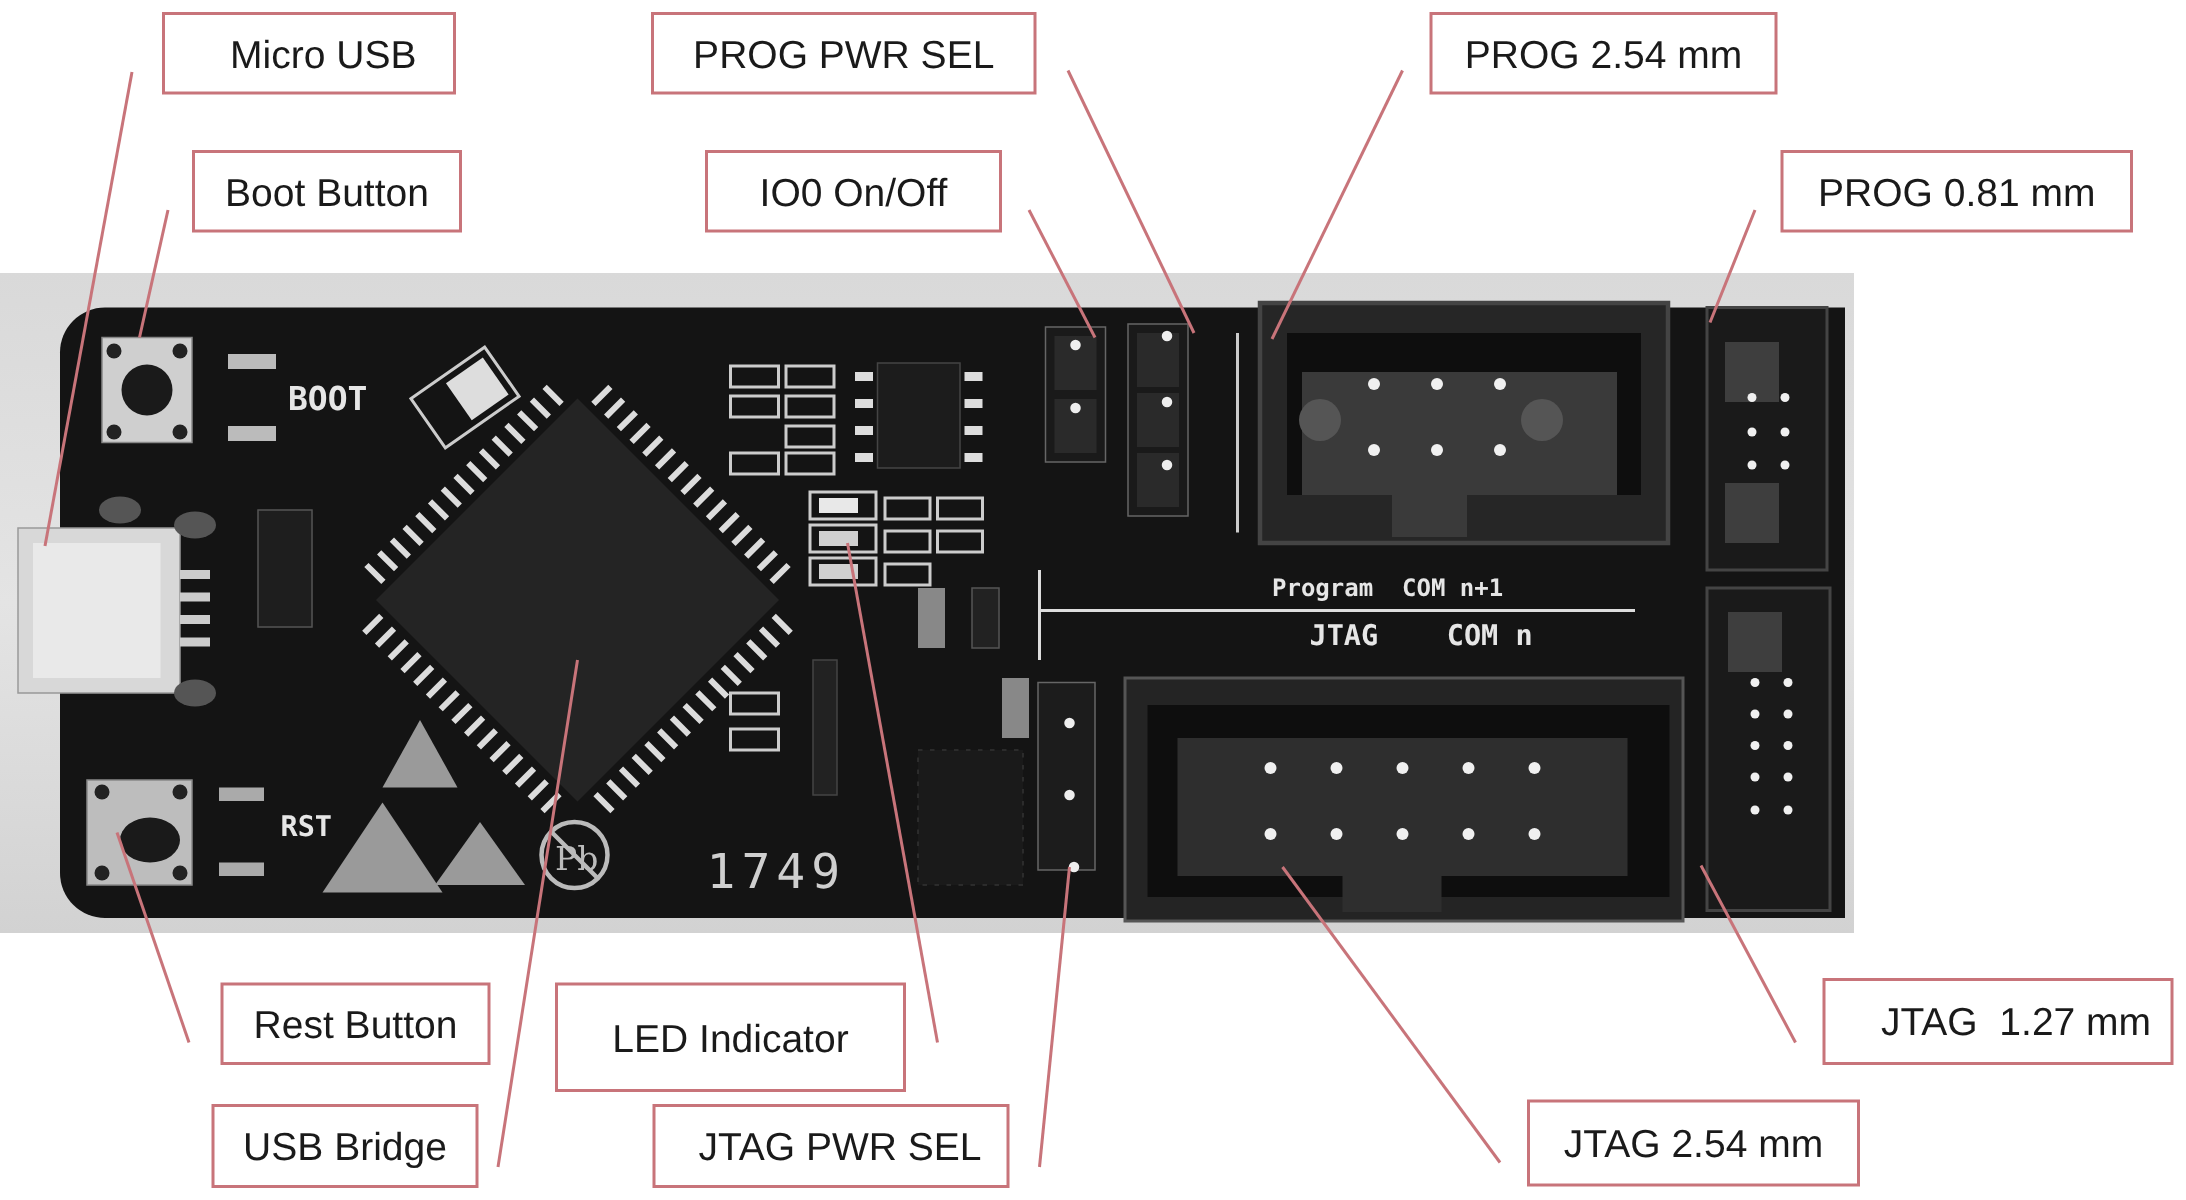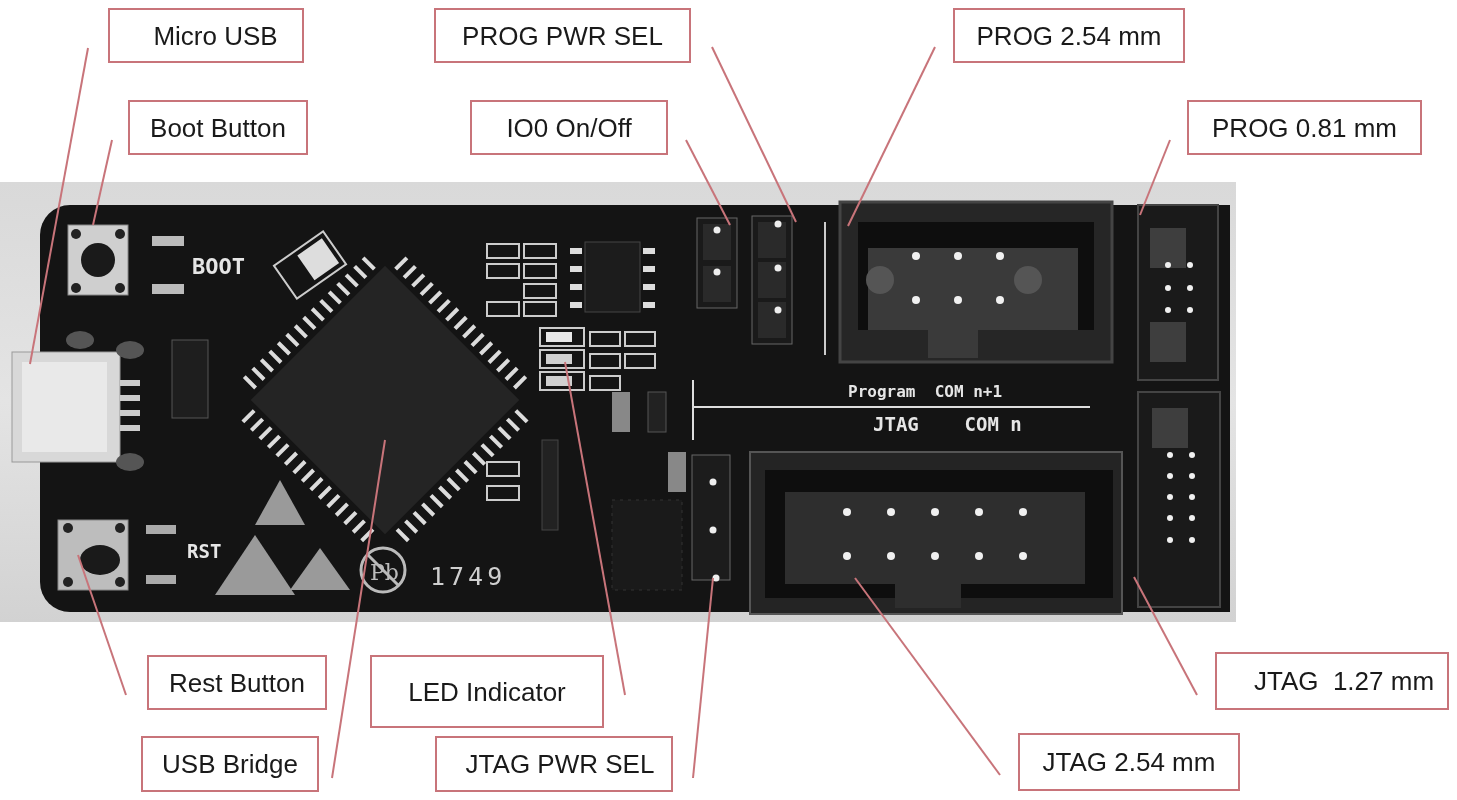--- a/index.html
+++ b/index.html
@@ -235,21 +235,21 @@
     <line x1="693" y1="778" x2="713" y2="578"></line>
     <line x1="1000" y1="775" x2="855" y2="578"></line>
     <line x1="1197" y1="695" x2="1134" y2="577"></line>
   </g>
 </svg>
 
 <div class="silk" style="left:192px;top:254px;font-size:22px;">BOOT</div>
 <div class="silk" style="left:187px;top:540px;font-size:19px;">RST</div>
 <div class="silk" style="left:848px;top:382px;font-size:16px;white-space:pre;">Program  COM n+1</div>
 <div class="silk" style="left:848px;top:413px;font-size:19px;white-space:pre;margin-left:25px;">JTAG    COM n</div>
-<div class="silk" style="left:430px;top:562px;font-size:25px;letter-spacing:4px;color:#cfcfcf;font-weight:normal;">1749</div>
+<div class="silk" style="left:471px;top:562px;font-size:32px;letter-spacing:4px;color:#cfcfcf;font-weight:normal;">1749</div>
 
 <div class="label-box" style="left:108px;top:8px;width:196px;height:55px;padding-left:19px;">Micro USB</div>
 <div class="label-box" style="left:128px;top:100px;width:180px;height:55px;">Boot Button</div>
 <div class="label-box" style="left:434px;top:8px;width:257px;height:55px;">PROG PWR SEL</div>
 <div class="label-box" style="left:470px;top:100px;width:198px;height:55px;text-align:center;">IO0 On/Off</div>
 <div class="label-box" style="left:953px;top:8px;width:232px;height:55px;">PROG 2.54 mm</div>
 <div class="label-box" style="left:1187px;top:100px;width:235px;height:55px;">PROG 0.81 mm</div>
 <div class="label-box" style="left:147px;top:655px;width:180px;height:55px;">Rest Button</div>
 <div class="label-box" style="left:370px;top:655px;width:234px;height:73px;">LED Indicator</div>
 <div class="label-box" style="left:141px;top:736px;width:178px;height:56px;">USB Bridge</div>

